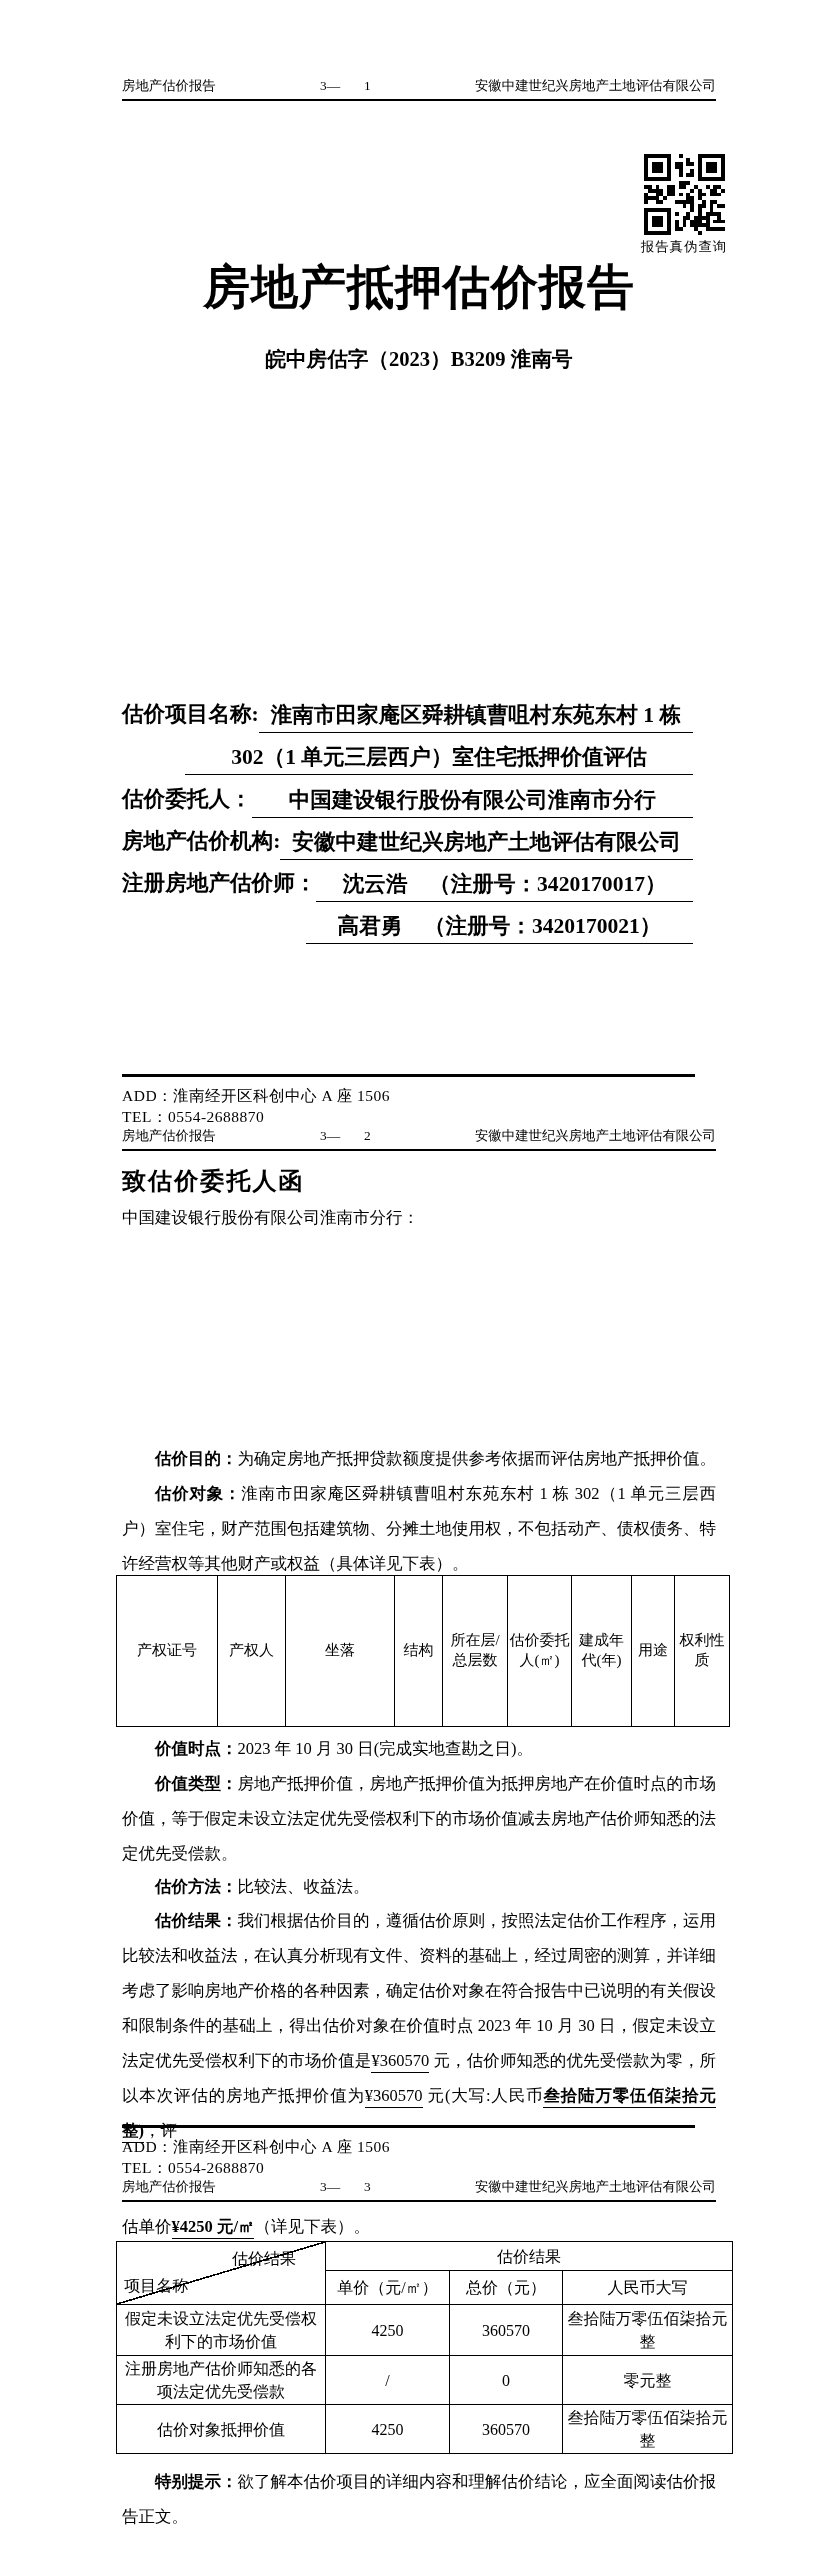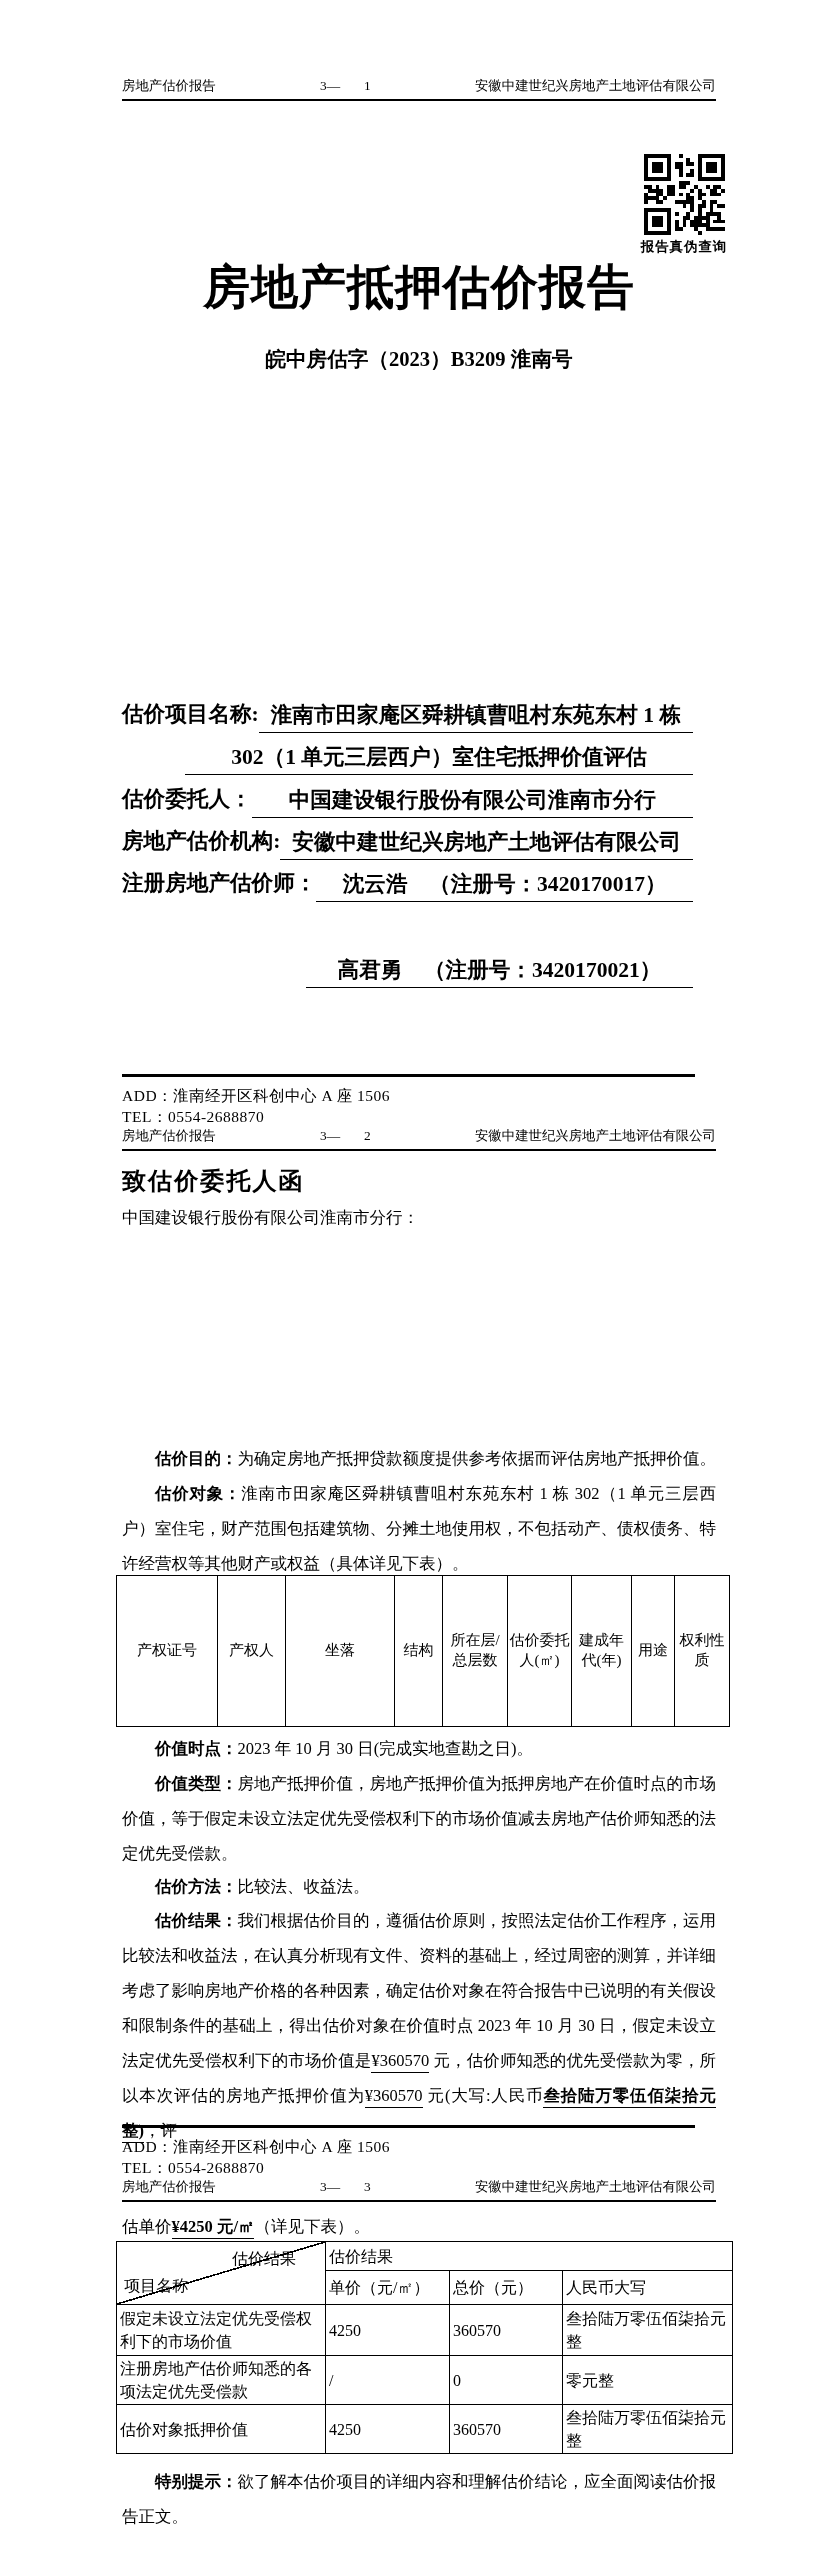--- a/index.html
+++ b/index.html
@@ -17,21 +17,21 @@
     text-align: center;
   }
   .pageheader.first { border-bottom-width: 2.6px; }
   .pageheader .mid { display: flex; gap: 24px; }
 
   
   .footrule { left: 122px; width: 573px; height: 2.6px; background: #000; }
   .footblock { left: 122px; font-size: 15.5px; line-height: 20.6px; letter-spacing: 0.5px; }
 
   
-  .qrwrap { left: 640px; top: 154px; width: 88px; text-align: center; font-weight: bold; }
+  .qrwrap { left: 640px; top: 154px; width: 88px; text-align: center; }
   .qrwrap svg { display: block; margin: 0 auto; }
   .qrlabel { font-size: 13.4px; margin-top: 3.1px; letter-spacing: 1px; }
   .covertitle { left: 122px; top: 256px; width: 594px; text-align: center;
     font-size: 47px; font-weight: bold; letter-spacing: 1px; white-space: nowrap; }
   .docno { left: 122px; top: 345px; width: 594px; text-align: center;
     font-size: 20.6px; font-weight: bold; }
   .frow { left: 122px; width: 571px; height: 31px;
     display: flex; align-items: flex-end; font-size: 21.6px; font-weight: bold; white-space: nowrap; }
   .frow .lbl { flex: none; padding-bottom: 4.6px; }
   .frow .sp  { flex: none; }
@@ -47,21 +47,21 @@
   .ub { border-bottom: 1px solid #000; padding-bottom: 1.5px; font-weight: bold; }
 
   
   table { border-collapse: collapse; table-layout: fixed; position: absolute; background: #fff; }
   .t1 { left: 116px; top: 1575px; width: 613px; height: 152px; font-size: 15px; border: 1.5px solid #000; }
   .t1 td { border: 1px solid #000; text-align: center; vertical-align: middle;
            padding: 1px 1.5px; line-height: 19.6px; }
   .t1 tr.hd { height: 58px; }
   .t1 tr.dt { height: 94px; }
   .t2 { left: 116px; top: 2241px; width: 616px; height: 210px; font-size: 16px; border: 1.5px solid #000; }
-  .t2 td { border: 1px solid #000; text-align: left; vertical-align: middle;
+  .t2 td { border: 1px solid #000; text-align: center; vertical-align: middle;
            padding: 1px 3.1px; line-height: 23px; }
   .t2 tr.r1 { height: 29px; } .t2 tr.r2 { height: 34px; }
   .t2 tr.d1 { height: 51px; } .t2 tr.d2 { height: 49px; } .t2 tr.d3 { height: 47px; }
   .corner { position: relative; padding: 0; }
   .corner .diag { position: absolute; inset: 0;
     background: linear-gradient(to bottom right,
       transparent calc(50% - 0.8px), #000 calc(50% - 0.8px),
       #000 calc(50% + 0.8px), transparent calc(50% + 0.8px)); }
   .corner .ctop { position: absolute; top: 5.2px; right: 29px; font-size: 16px; }
   .corner .cbot { position: absolute; bottom: 7.2px; left: 7.2px; font-size: 16px; }
@@ -319,21 +319,21 @@
     <span class="val">中国建设银行股份有限公司淮南市分行</span>
   </div>
   <div class="abs frow" style="top:829px">
     <span class="lbl">房地产估价机构:</span>
     <span class="val">安徽中建世纪兴房地产土地评估有限公司</span>
   </div>
   <div class="abs frow" style="top:871px">
     <span class="lbl">注册房地产估价师：</span>
     <span class="val">沈云浩　（注册号：3420170017）</span>
   </div>
-  <div class="abs frow" style="top:957px">
+  <div class="abs frow" style="top:913px">
     <span class="sp" style="width:184px"></span>
     <span class="val">高君勇　（注册号：3420170021）</span>
   </div>
 
   <div class="abs footrule" style="top:1074px"></div>
   <div class="abs footblock" style="top:1086px">
     <div>ADD：淮南经开区科创中心 A 座 1506</div>
     <div>TEL：0554-2688870</div>
   </div>
 

